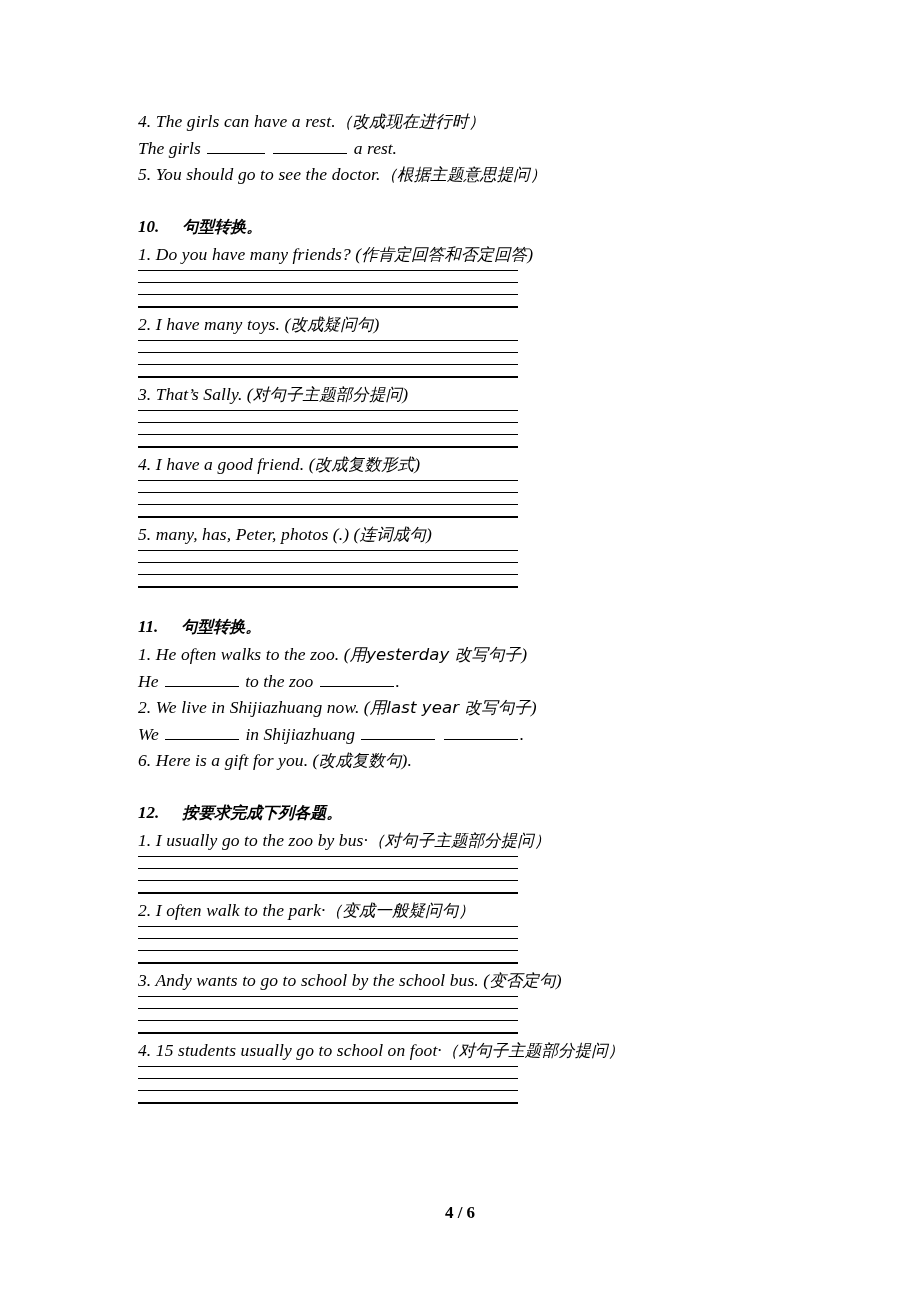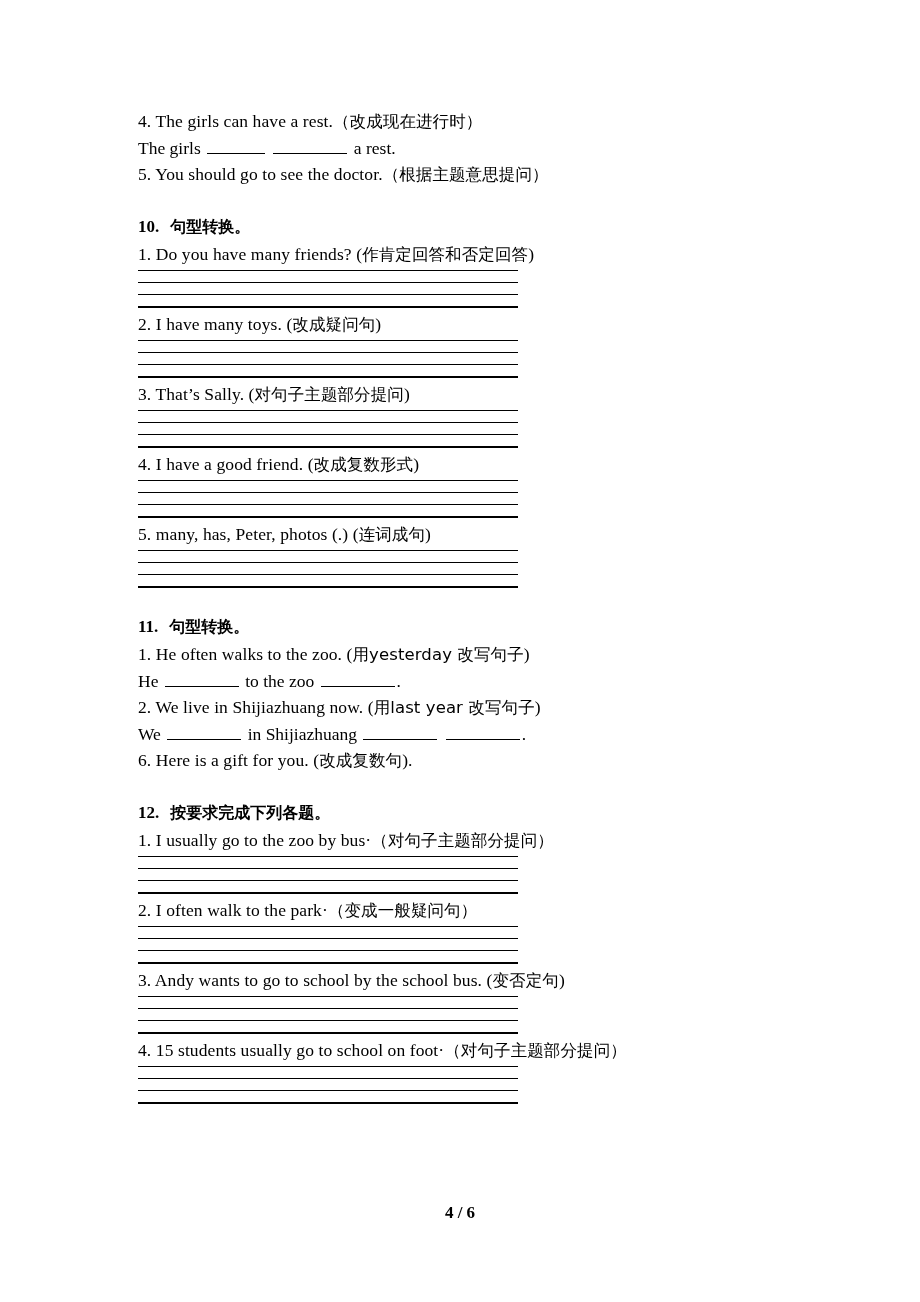--- a/index.html
+++ b/index.html
@@ -21,20 +21,21 @@
     left: 0; top: 0;
     width: 920px;
     height: 1302px;
   }
 
   .content {
     position: absolute;
     left: 138px;
     top: 108px;
     width: 700px;
+    font-style: italic;
   }
 
   
   .q-line {
     font-size: 17.5px;
     line-height: 26px;
     white-space: nowrap;
     letter-spacing: 0.1px;
   }
   .ans-line {
@@ -44,21 +45,21 @@
   }
 
   .sec-head {
     font-size: 17px;
     font-weight: bold;
     line-height: 26px;
     margin-top: 26px;
     margin-bottom: 1px;
     white-space: nowrap;
   }
-  .sec-head .num { margin-right: 11px; text-align: center; }
+  .sec-head .num { margin-right: 23px; text-align: center; }
 
   
   .cn { font-family: "DejaVu Sans", "Liberation Sans", sans-serif; font-size: 16.5px; }
   .sec-head .cn { font-family: "DejaVu Sans", sans-serif; font-size: 16px; font-weight: bold; }
 
   
   .blank {
     display: inline-block;
     border-bottom: 1.4px solid #000;
     vertical-align: baseline;

